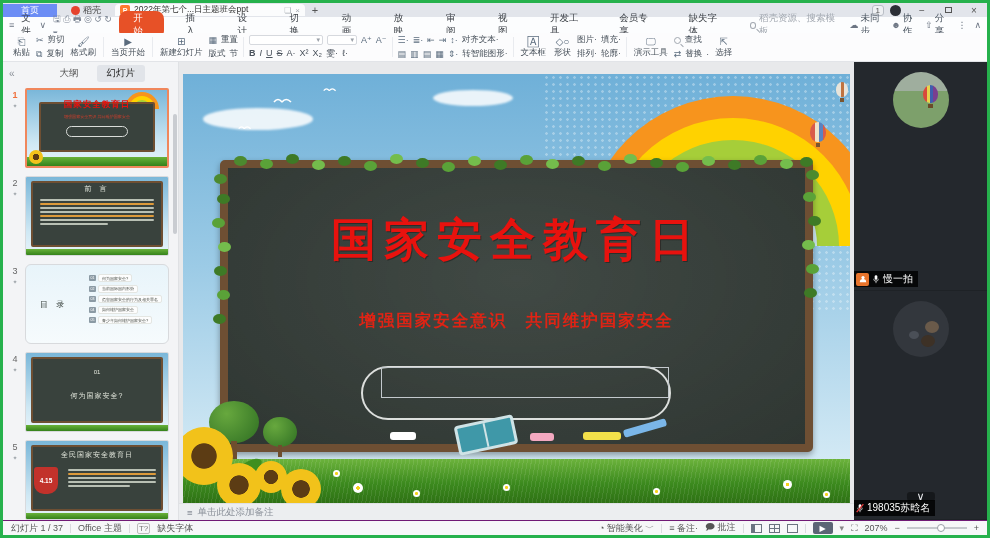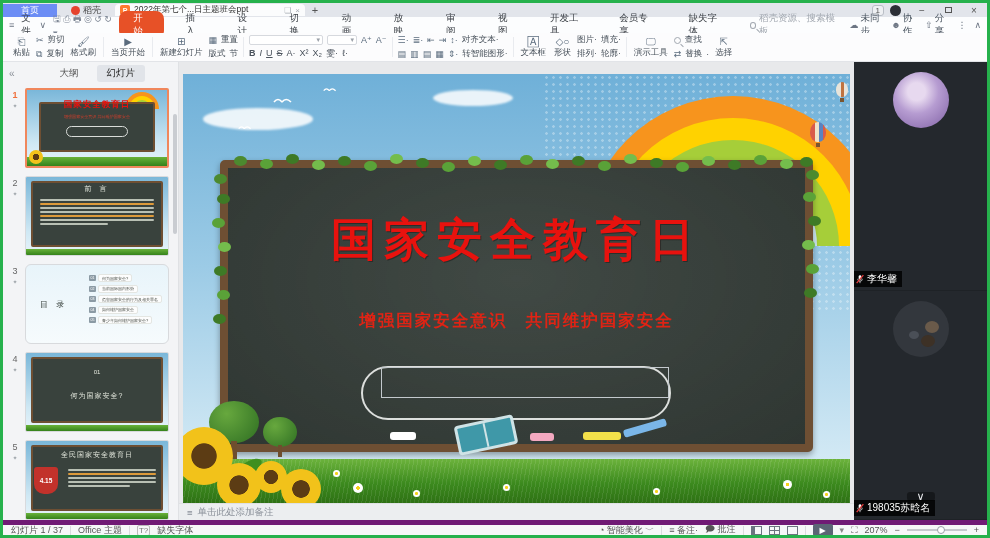--- a/index.html
+++ b/index.html
@@ -139,21 +139,21 @@
   .grass-top { position:absolute; left:0; right:0; bottom:38px; height:10px; background:radial-gradient(circle at 4px 10px,#55a52c 0 4px,transparent 5px); background-size:9px 10px; }
   .daisy { position:absolute; width:7px; height:7px; border-radius:50%; background:radial-gradient(circle,#f5d21a 0 28%,#fff 30% 100%); }
   .tree { position:absolute; }
   .tree .can { position:absolute; border-radius:50%; background:radial-gradient(circle at 35% 30%,#67a83e,#2e6e22); }
   .tree .trk { position:absolute; background:#6e4e2e; }
   .sunflower { position:absolute; border-radius:50%; background:radial-gradient(circle,#5c3c14 0 30%,#f2c21a 32% 70%,rgba(242,194,26,0) 74%); }
   .leafy { position:absolute; width:26px; height:12px; border-radius:50%; background:#3f8f1f; transform:rotate(-30deg); }
 
   
   .notesbar { height:17px; background:#eceef0; border-top:1px solid #dfe1e4; display:flex; align-items:center; gap:5px; padding:0 8px; font-size:9.5px; color:#8a9099; flex:0 0 auto; }
-  .statusbar { height:15px; background:#f6f7f8; border-top:5px solid #701a75; display:flex; align-items:center; font-size:9px; color:#555; padding:0 8px; gap:7px; flex:0 0 auto; }
+  .statusbar { height:15px; background:#f6f7f8; border-top:1px solid #701a75; display:flex; align-items:center; font-size:9px; color:#555; padding:0 8px; gap:7px; flex:0 0 auto; }
   .st-sep { width:1px; height:9px; background:#d9dbde; }
   .st-sp { flex:1; }
   .tficon { font-size:8px; color:#777; border:1px solid #bbb; border-radius:2px; padding:0 1px; }
   .vicon { width:11px; height:9px; border:1px solid #6b7480; display:inline-block; }
   .vicon.v2 { background:linear-gradient(90deg,transparent 48%,#6b7480 48% 52%,transparent 52%),linear-gradient(transparent 48%,#6b7480 48% 52%,transparent 52%); }
   .vicon.v3 { background:linear-gradient(90deg,#6b7480 30%,transparent 30%); }
   .playbtn { width:20px; height:12px; background:#5b6575; border-radius:2px; color:#fff; font-size:8px; display:flex; align-items:center; justify-content:center; }
   .slider { width:60px; height:2px; background:#c6c9ce; position:relative; }
   .slider .knob { position:absolute; left:30px; top:-3px; width:8px; height:8px; border-radius:50%; background:#fff; border:1px solid #9aa0a8; }
 
@@ -593,33 +593,40 @@
       </div>
 
       <div class="notesbar">
         <span>≡</span>
         <span>单击此处添加备注</span>
       </div>
     </div>
 
     <div class="meeting">
 
-
       <div class="tile">
-        <div class="avatar av2"></div>
+        <div class="avatar av1">
+            <div class="bln"></div>
+          </div>
         <div class="chip">
+          <span class="hostbadge">
+            <svg width="8" height="8" viewBox="0 0 10 10">
+                <circle cx="5" cy="3.2" r="2" fill="#fff"></circle>
+                <path d="M1 9a4 4 0 0 1 8 0z" fill="#fff"></path>
+              </svg>
+          </span>
           <svg width="8" height="11" viewBox="0 0 12 15">
               <rect x="4" y="1" width="4" height="7" rx="2" fill="#fff"></rect>
               <path d="M2.5 6.5a3.5 3.5 0 0 0 7 0" stroke="#fff" fill="none"></path>
               <line x1="6" y1="10" x2="6" y2="13" stroke="#fff"></line>
-              <line x1="1" y1="13" x2="11" y2="1" stroke="#e23b3b" stroke-width="2"></line>
             </svg>
-          <span>李华馨</span>
-        </div>
-      </div>
+          <span>慢一拍</span>
+        </div>
+      </div>
+
 
 
 
       <div class="tile">
         <div class="avatar av5"></div>
         <div class="collapse-chev">∨</div>
         <div class="chip">
           <svg width="8" height="11" viewBox="0 0 12 15">
               <rect x="4" y="1" width="4" height="7" rx="2" fill="#fff"></rect>
               <path d="M2.5 6.5a3.5 3.5 0 0 0 7 0" stroke="#fff" fill="none"></path>

